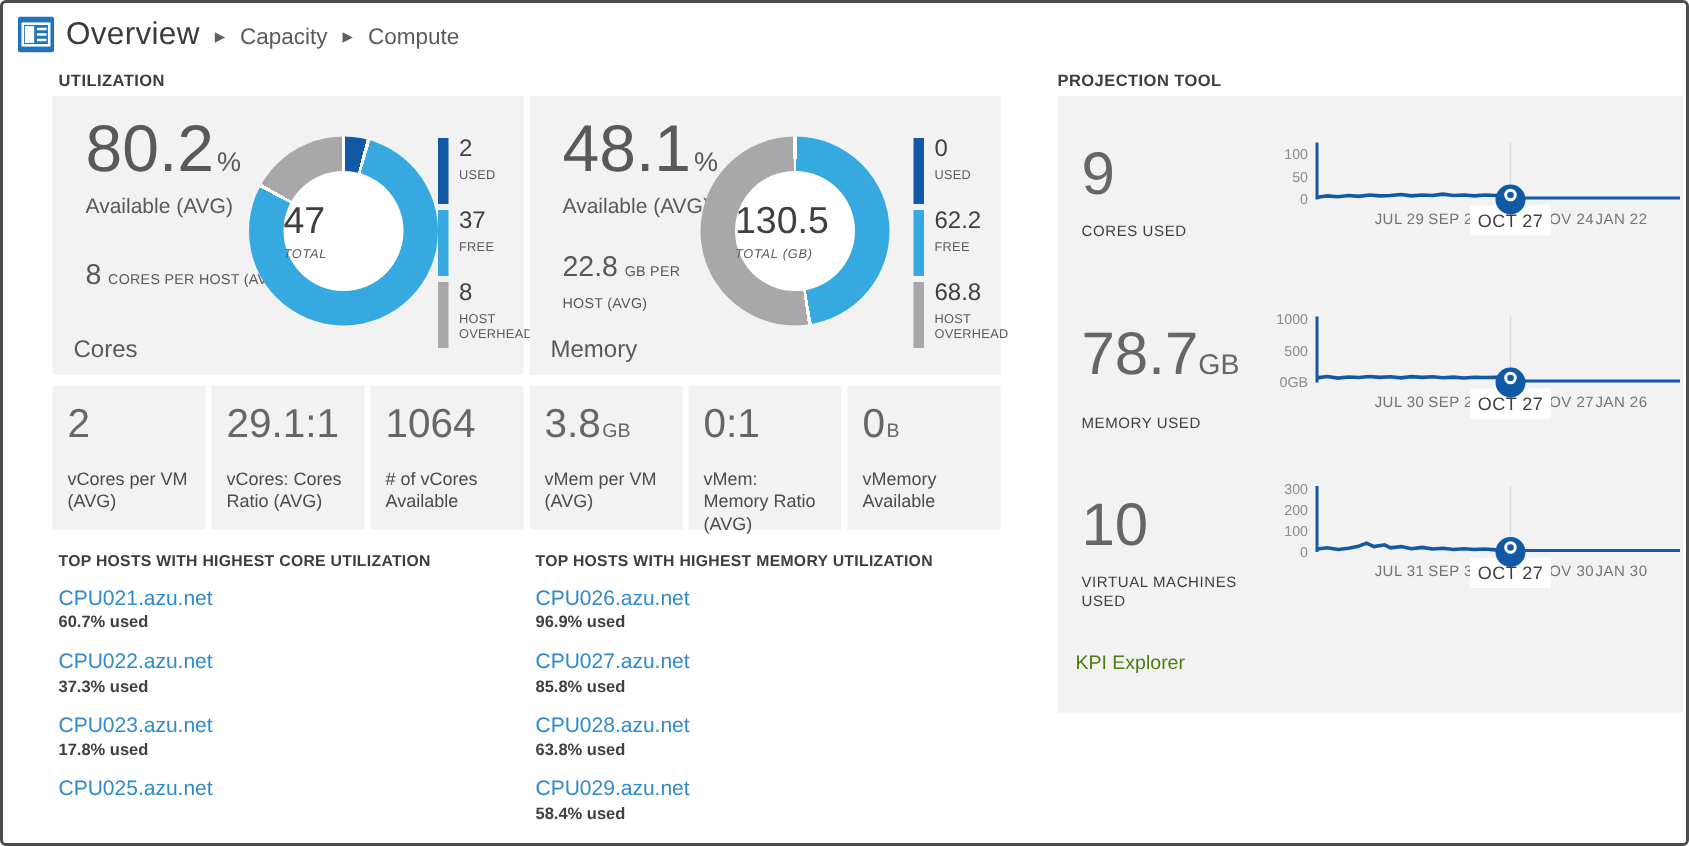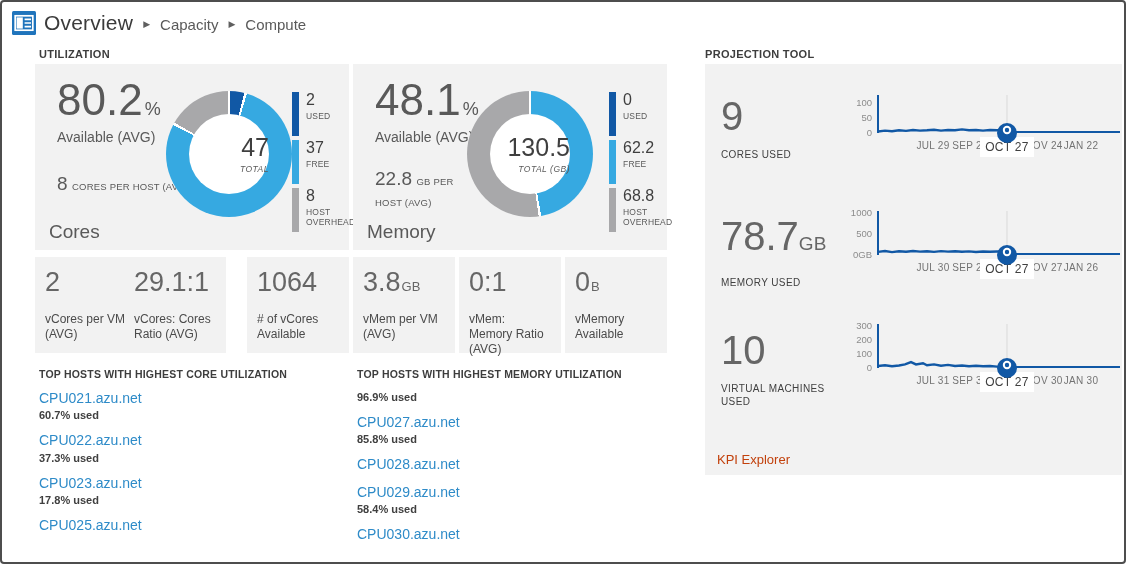--- a/index.html
+++ b/index.html
@@ -21,30 +21,30 @@
   .pct-line{white-space:nowrap;color:#595959;}
   .pct{font-size:44px;font-weight:300;line-height:1;}
   .pct-unit{font-size:18px;margin-left:2px;}
   .avail{font-size:14px;color:#595959;margin-top:7px;}
   .perhost{margin-top:27px;color:#595959;line-height:1.25;}
   .ph-val{font-size:19px;}
   .ph-label{font-size:9.5px;letter-spacing:.2px;}
   #memory-card .perhost{width:108px;margin-top:22px;}
   .donut{position:absolute;width:126px;height:126px;border-radius:50%;}
   #cores-donut{left:131px;top:27px;} #memory-donut{left:114px;top:27px;}
-  .hole{position:absolute;left:50%;top:50%;width:80px;height:80px;margin:-40px 0 0 -40px;border-radius:50%;background:#fff;display:flex;flex-direction:column;align-items:flex-end;justify-content:center;}
+  .hole{position:absolute;left:50%;top:50%;width:80px;height:80px;margin:-40px 0 0 -40px;border-radius:50%;background:#fff;display:flex;flex-direction:column;align-items:flex-start;justify-content:center;}
   .total{font-size:25px;color:#3f3f3f;line-height:1;}
   .total-label{font-size:8.5px;color:#5a5a5a;letter-spacing:.5px;margin-top:4px;font-style:italic;}
   .legend{position:absolute;top:28px;}
   #cores-card .legend{left:257px;} #memory-card .legend{left:256px;}
   .legend-item{display:flex;min-height:44px;margin-bottom:4px;}
   .legend-swatch{width:7px;height:44px;margin-right:7px;flex:none;}
   .legend-val{font-size:16px;color:#3f3f3f;line-height:1.05;}
   .legend-lab{font-size:8.5px;color:#5a5a5a;letter-spacing:.2px;margin-top:2px;width:50px;line-height:1.25;}
-  .card-label{position:absolute;left:14px;bottom:7px;font-size:19px;color:#595959;}
+  .card-label{position:absolute;left:14px;bottom:7px;font-size:16px;color:#595959;}
   
   .tile{position:absolute;top:255px;width:102px;height:96px;background:#f2f2f2;box-sizing:border-box;padding:12px 10px;}
   .tile-val{font-size:27px;font-weight:300;color:#666;line-height:1;white-space:nowrap;}
   .tile-unit{font-size:13px;margin-left:1px;}
   .tile-lab{font-size:12px;color:#4b4b4b;margin-top:16px;line-height:1.25;}
   
   .hosts{position:absolute;top:366px;width:300px;}
   .hosts-title{font-size:10.5px;font-weight:bold;color:#3d3d3d;letter-spacing:.2px;margin-bottom:11px;}
   .host-item{margin-bottom:12px;}
   .host-link{font-size:14px;color:#2e8bc8;cursor:pointer;line-height:1.1;}
@@ -52,21 +52,21 @@
   
   #proj-card{left:703px;top:62px;width:417px;height:411px;}
   .kpi{position:absolute;left:16px;width:130px;}
   .kpi-num{font-size:40px;font-weight:300;color:#666;line-height:44px;white-space:nowrap;}
   .kpi-unit{font-size:19px;}
   .kpi-label{font-size:10px;color:#404040;letter-spacing:.4px;margin-top:10px;line-height:1.3;}
   .proj-svg{position:absolute;left:128px;overflow:visible;}
   .ytick{font-size:9.5px;fill:#8c8c8c;}
   .xtick{font-size:10px;fill:#737373;letter-spacing:.3px;}
   .tooltip-text{font-size:12px;fill:#404040;letter-spacing:.3px;}
-  .kpi-explorer{position:absolute;left:12px;bottom:8px;font-size:13px;color:#c2410c;cursor:pointer;}
+  .kpi-explorer{position:absolute;left:12px;bottom:26px;font-size:13px;color:#4d7c0f;cursor:pointer;}
 </style>
 </head>
 <body>
 
 <div class="frame">
 
   <div class="header">
     <svg class="bc-icon" viewBox="0 0 24 24">
       <rect x="0" y="0" width="24" height="24" rx="1.5" fill="#1f74bc"></rect>
       <rect x="3.2" y="4.8" width="17.6" height="14.4" fill="none" stroke="#fff" stroke-width="1.7"></rect>
@@ -159,21 +159,21 @@
         </div>
       </div>
     <div class="card-label">Memory</div>
   </section>
 
   <div id="tiles">
       <div class="tile" style="left: 33px;">
         <div class="tile-val">2</div>
         <div class="tile-lab">vCores per VM (AVG)</div>
       </div>
-      <div class="tile" style="left: 122px;">
+      <div class="tile" style="left: 139px;">
         <div class="tile-val">29.1:1</div>
         <div class="tile-lab">vCores: Cores Ratio (AVG)</div>
       </div>
       <div class="tile" style="left: 245px;">
         <div class="tile-val">1064</div>
         <div class="tile-lab"># of vCores Available</div>
       </div>
       <div class="tile" style="left: 351px;">
         <div class="tile-val">3.8<span class="tile-unit">GB</span></div>
         <div class="tile-lab">vMem per VM (AVG)</div>
@@ -205,28 +205,30 @@
         </div>
         <div class="host-item">
           <div class="host-link">CPU025.azu.net</div>
         </div>
       </div>
   </div>
   <div class="hosts" style="left:355px;">
     <div class="hosts-title">TOP HOSTS WITH HIGHEST MEMORY UTILIZATION</div>
     <div class="host-list" id="memory-host-list">
         <div class="host-item">
+          <div class="host-link">CPU026.azu.net</div>
           <div class="host-used">96.9% used</div>
         </div>
         <div class="host-item">
           <div class="host-link">CPU027.azu.net</div>
           <div class="host-used">85.8% used</div>
         </div>
         <div class="host-item">
           <div class="host-link">CPU028.azu.net</div>
+          <div class="host-used">63.8% used</div>
         </div>
         <div class="host-item">
           <div class="host-link">CPU029.azu.net</div>
           <div class="host-used">58.4% used</div>
         </div>
         <div class="host-item">
           <div class="host-link">CPU030.azu.net</div>
         </div>
       </div>
   </div>

